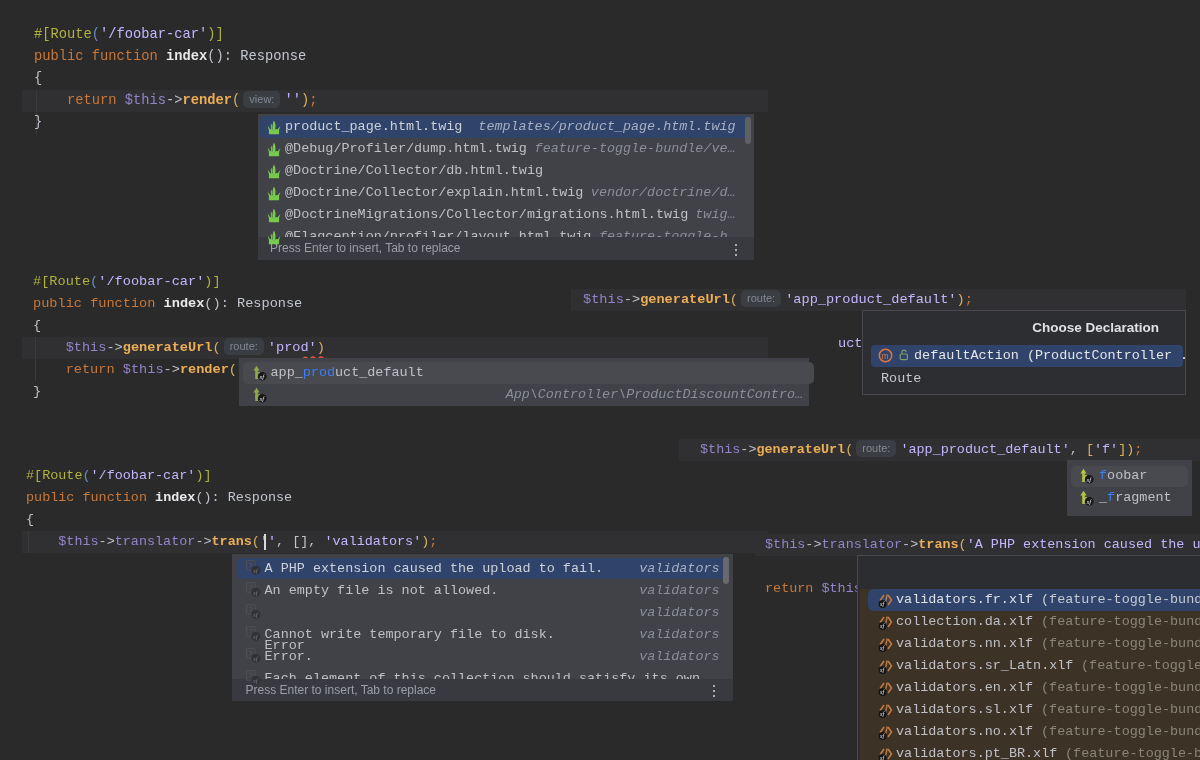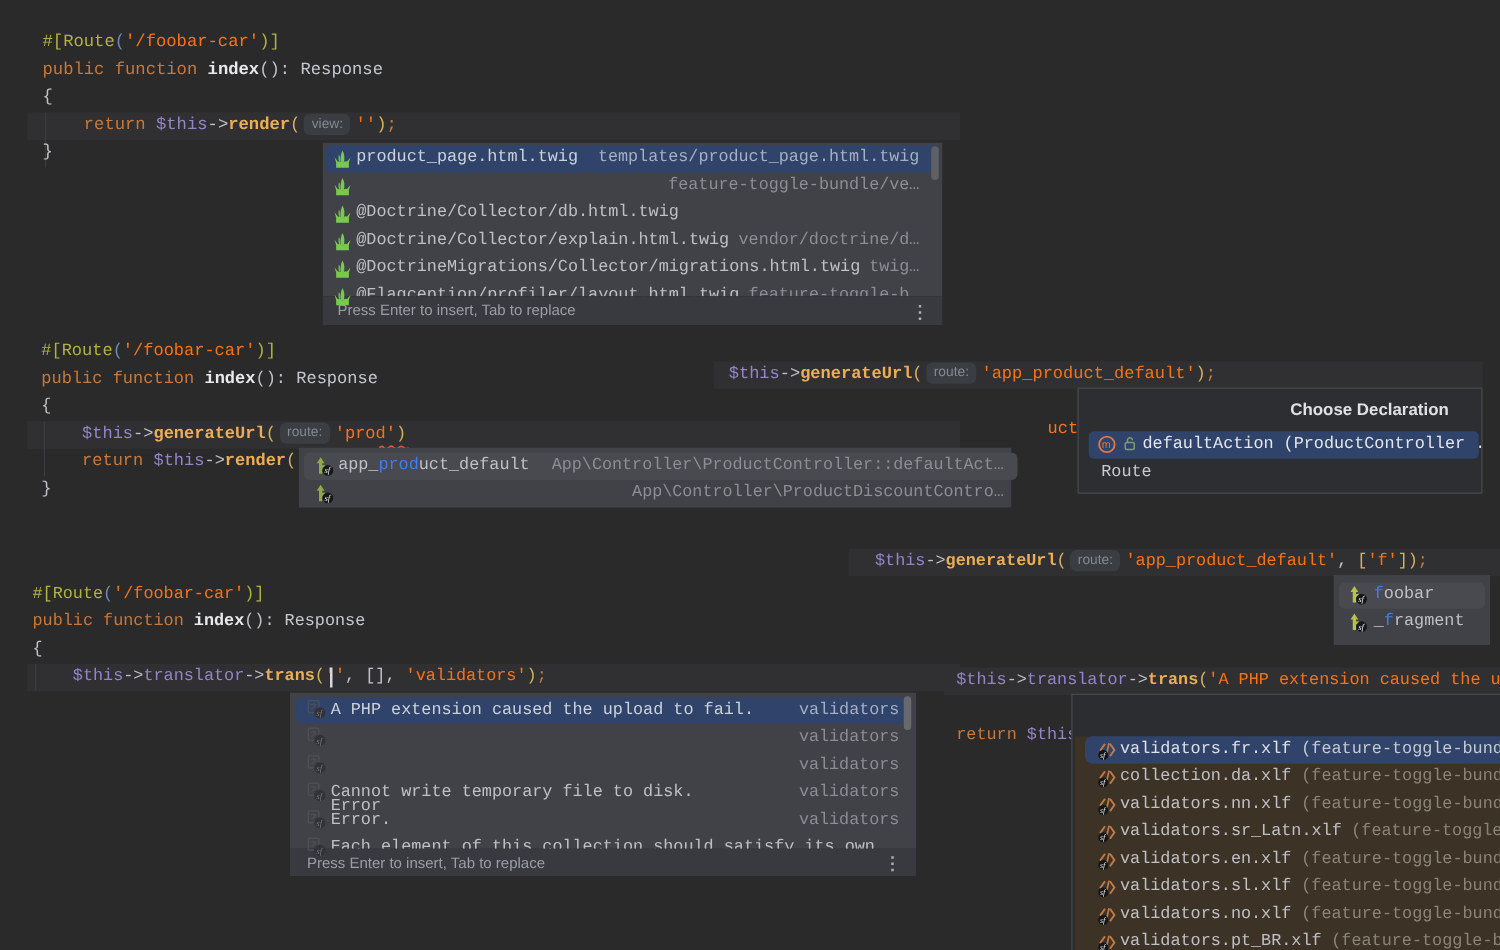--- a/index.html
+++ b/index.html
@@ -4,37 +4,37 @@
 <style>
   html,body{margin:0;padding:0;}
   body{width:1200px;height:760px;background:#2A2A2B;overflow:hidden;position:relative;
        font-family:"Liberation Mono", monospace;font-size:13.4px;}
   .abs{position:absolute;}
   .code{font-family:"Liberation Mono", monospace;font-size:13.45px;color:#BFC2C8;}
   .code .ln{height:22px;line-height:22px;white-space:pre;}
   .band{position:absolute;background:#303032;height:22px;}
   .kw{color:#C9783A;}
   .attr{color:#B1B23F;}
-  .str{color:#f97316;}
+  .str{color:#c4b5fd;}
   .mth{color:#EBAD56;font-weight:bold;}
   .ths{color:#9484C9;}
   .pun{color:#BFC2C8;}
   .yel{color:#D5B25F;}
   .smc{color:#C9783A;}
   .bluepar{color:#6A8ABF;}
   .wht{color:#E8E9EB;font-weight:bold;}
   .rsp{color:#C3C7CE;}
   .inlay{display:inline-block;background:#3A3D42;color:#848892;border-radius:5px;
          font-family:"Liberation Sans", sans-serif;font-size:11px;line-height:15px;
          padding:1px 6px;margin:0 4px 0 3px;vertical-align:1px;}
   
   .popup{position:absolute;overflow:hidden;}
   .rows{position:absolute;background:#404247;overflow:hidden;}
   .row{position:absolute;height:22px;line-height:22px;white-space:pre;color:#BEC0C6;font-size:13.45px;}
-  .tail{position:absolute;color:#8B8E95;}
+  .tail{position:absolute;color:#8B8E95;font-style:italic;}
   .selblue{position:absolute;background:#2F436B;border-radius:6px;}
   .selgray{position:absolute;background:#484A4F;border-radius:6px;}
   .hintbar{position:absolute;background:#383A3F;color:#9B9EA5;
            font-family:"Liberation Sans", sans-serif;font-size:12px;}
   .dots{position:absolute;width:2.5px;}
   .dots i{display:block;width:2.2px;height:2.2px;background:#ABADB0;margin-bottom:2.9px;}
   .icon{position:absolute;width:16px;height:16px;}
 </style>
 </head>
 <body>
@@ -93,20 +93,21 @@
 </div>
 <div class="abs code" style="left:765px;top:578px;">
 <div class="ln"><span class="kw">return</span> <span class="ths">$this</span></div>
 </div>
 
 <div class="popup" style="left:257.5px;top:113.5px;width:496px;height:146.5px;">
   <div class="rows" style="left:0;top:0;width:496px;height:123px;">
     <div class="selblue" style="left:2px;top:2px;width:492px;height:22px;border-radius:5px;"></div>
     <div class="row" style="left:27.5px;top:2px;color:#CDD2DA;">product_page.html.twig</div>
     <div class="tail" style="right:18px;top:2px;height:22px;line-height:22px;white-space:pre;color:#A7B0C2;">templates/product_page.html.twig</div>
+    <div class="row" style="left:27.5px;top:24px;">@Debug/Profiler/dump.html.twig</div>
     <div class="tail" style="right:18px;top:24px;height:22px;line-height:22px;">feature-toggle-bundle/ve…</div>
     <div class="row" style="left:27.5px;top:46px;text-align:right;">@Doctrine/Collector/db.html.twig</div>
     <div class="row" style="left:27.5px;top:68px;">@Doctrine/Collector/explain.html.twig</div>
     <div class="tail" style="right:18px;top:68px;height:22px;line-height:22px;">vendor/doctrine/d…</div>
     <div class="row" style="left:27.5px;top:90px;">@DoctrineMigrations/Collector/migrations.html.twig</div>
     <div class="tail" style="right:18px;top:90px;height:22px;line-height:22px;">twig…</div>
     <div class="row" style="left:27.5px;top:112px;">@Flagception/profiler/layout.html.twig</div>
     <div class="tail" style="right:18px;top:112px;height:22px;line-height:22px;">feature-toggle-b…</div>
     <div class="abs" style="left:487px;top:3.5px;width:6px;height:27px;background:#5E6064;border-radius:3px;"></div>
   </div>
@@ -147,21 +148,20 @@
       <path d="M2.9 15.2 L13.1 15.2 L13.1 10.8 L14.4 6.9 L11.6 10.2 L9.9 10.0 L8.0 11.5 L6.1 10.0 L4.4 10.3 L1.6 6.7 L2.9 10.9 Z" fill="#79C94F"></path>
       <path d="M7.9 1.4 C9.8 4.2 9.9 7.8 8.9 11.6 L6.9 11.6 C6.1 7.4 6.6 4.2 7.9 1.4 Z" fill="#79C94F"></path>
       <path d="M5.2 4.6 C6.2 6.2 6.6 8.4 6.3 10.4 L5.1 9.9 C4.6 8.0 4.7 6.2 5.2 4.6 Z" fill="#6DBD45"></path>
     </svg>
 </div>
 
 <div class="popup" style="left:238.5px;top:358px;width:577.5px;height:72px;">
   <div class="rows" style="left:0;top:0;width:570.5px;height:47.5px;"></div>
   <div class="selgray" style="left:4.5px;top:4px;width:571px;height:21.5px;border-radius:5px;"></div>
   <div class="row" style="left:32px;top:4px;">app_<span style="color:#3F7DF2;">prod</span>uct_default</div>
-  <div class="tail" style="right:13px;top:4px;height:22px;line-height:22px;">App\Controller\ProductController::defaultAct…</div>
   <div class="row" style="left:32px;top:26px;margin-top:48px;">app_<span style="color:#3F7DF2;">prod</span>uctdiscount_default</div>
   <div class="tail" style="right:13px;top:26px;height:22px;line-height:22px;">App\Controller\ProductDiscountContro…</div>
   <svg class="icon" style="left:13px;top:7px;" viewBox="0 0 16 16">
       <path d="M4.5 14 L4.5 4.5" stroke="#8FA84B" stroke-width="2.6"></path>
       <path d="M1.4 5.6 L4.5 0.8 L7.6 5.6 Z" fill="#8FA84B"></path>
       <path d="M4.5 11 C4.5 8.5 6.5 8 8 8" stroke="#8FA84B" stroke-width="2" fill="none"></path>
       <circle cx="10.3" cy="11.3" r="4.3" fill="#17181A"></circle>
       <text x="7.5" y="13.8" font-family="Liberation Serif" font-style="italic" font-size="7" fill="#E8E8E8">sf</text>
     </svg>
   <svg class="icon" style="left:13px;top:29px;" viewBox="0 0 16 16">
@@ -186,20 +186,21 @@
       <rect x="1.2" y="5" width="7.2" height="5.6" rx="1.2" fill="none" stroke="#7F9E67" stroke-width="1.2"></rect>
       <path d="M3 5 V3.2 A2 2 0 0 1 7 3.2" fill="none" stroke="#7F9E67" stroke-width="1.2"></path>
     </svg>
 </div>
 
 <div class="popup" style="left:231.5px;top:553.5px;width:501px;height:147.5px;">
   <div class="rows" style="left:0;top:0;width:501px;height:125.5px;">
     <div class="selblue" style="left:5.5px;top:4px;width:491px;height:21.5px;border-radius:5px;"></div>
     <div class="row" style="left:33px;top:4px;color:#CDD2DA;">A PHP extension caused the upload to fail.</div>
     <div class="tail" style="right:13px;top:4px;height:22px;line-height:22px;color:#A7B0C2;">validators</div>
+    <div class="row" style="left:33px;top:26px;">An empty file is not allowed.</div>
     <div class="tail" style="right:13px;top:26px;height:22px;line-height:22px;">validators</div>
     <div class="row" style="left:33px;top:53px;margin-top:28px;">Error</div>
     <div class="tail" style="right:13px;top:48px;height:22px;line-height:22px;">validators</div>
     <div class="row" style="left:33px;top:70px;">Cannot write temporary file to disk.</div>
     <div class="tail" style="right:13px;top:70px;height:22px;line-height:22px;">validators</div>
     <div class="row" style="left:33px;top:92px;">Error.</div>
     <div class="tail" style="right:13px;top:92px;height:22px;line-height:22px;">validators</div>
     <div class="row" style="left:33px;top:114px;">Each element of this collection should satisfy its own</div>
     <div class="abs" style="left:491.5px;top:3.5px;width:6px;height:27px;background:#67696E;border-radius:3px;"></div>
   </div>

